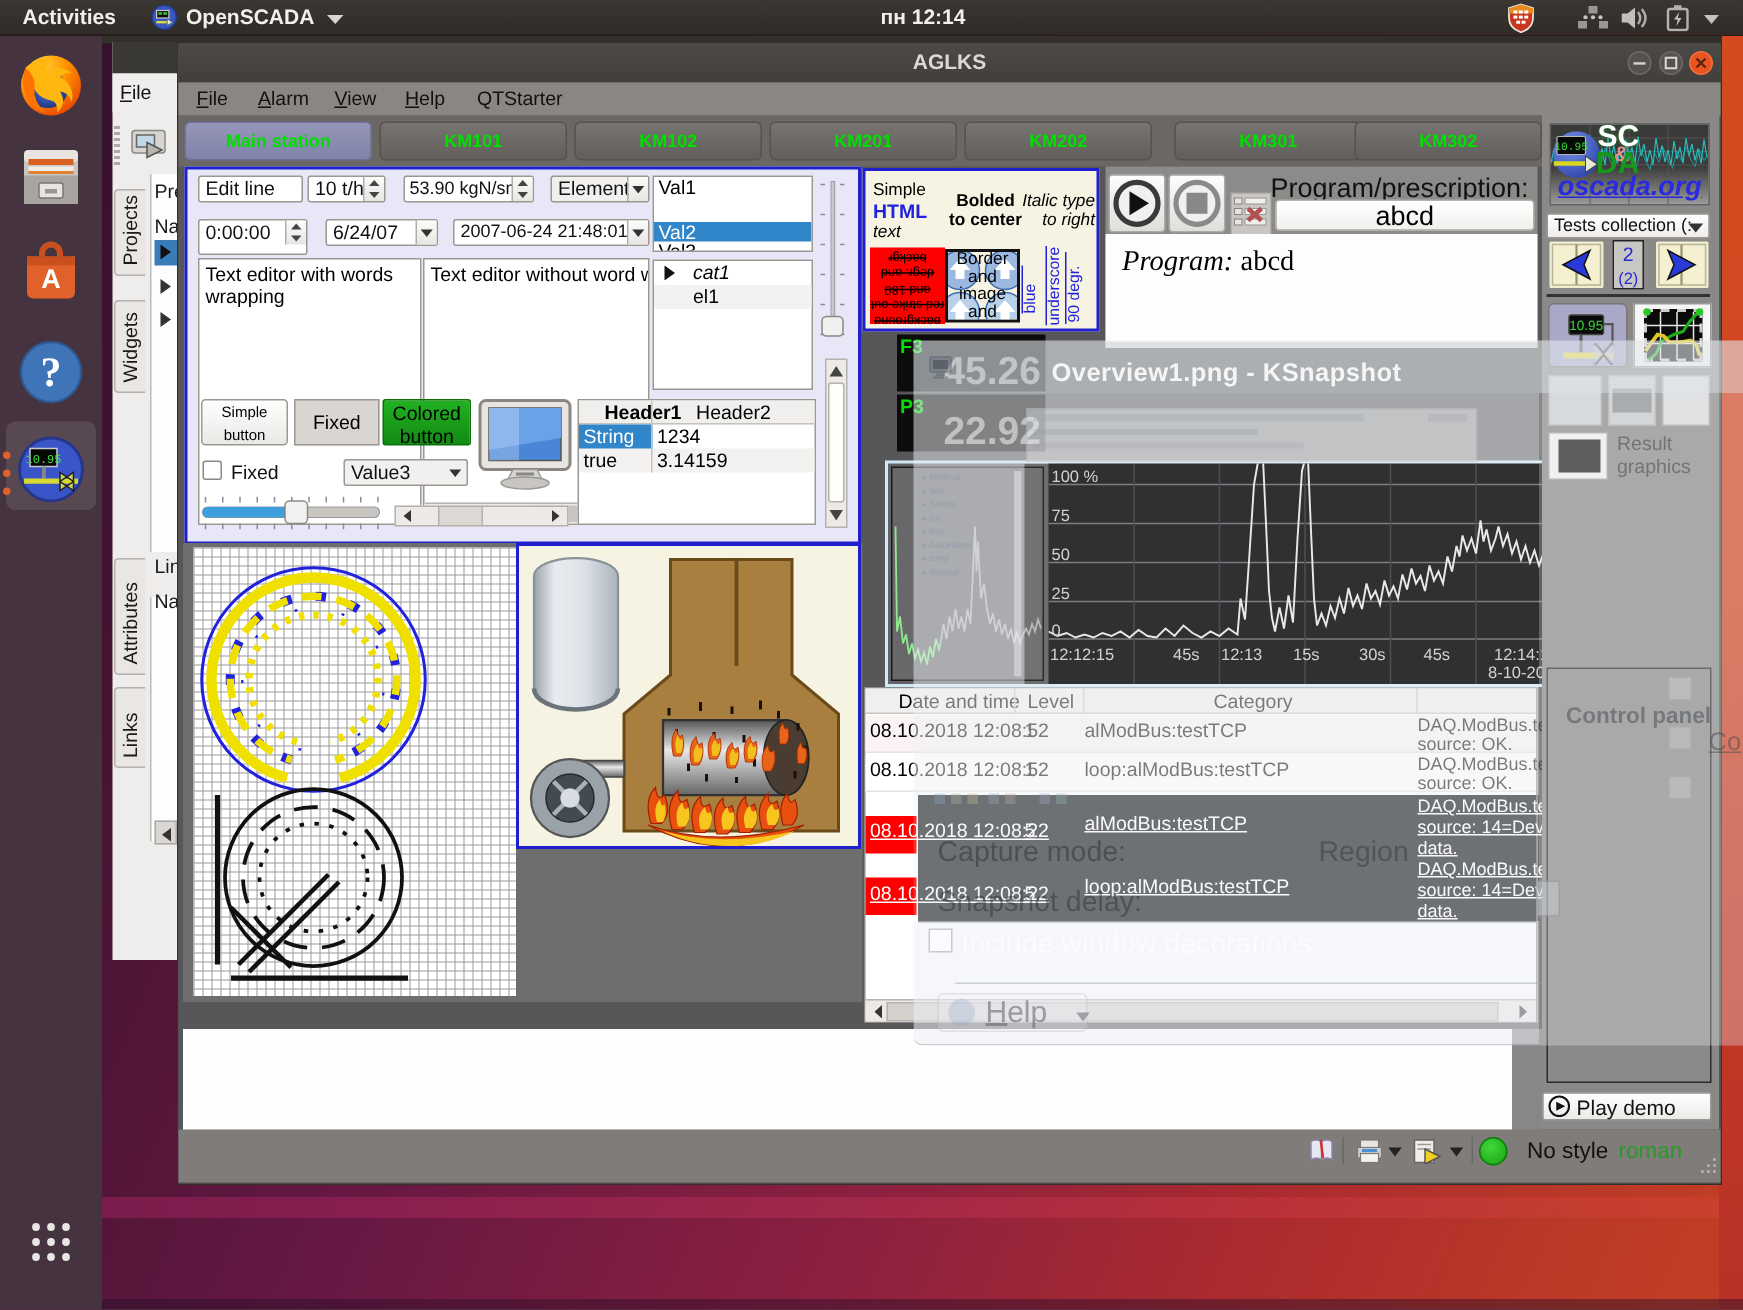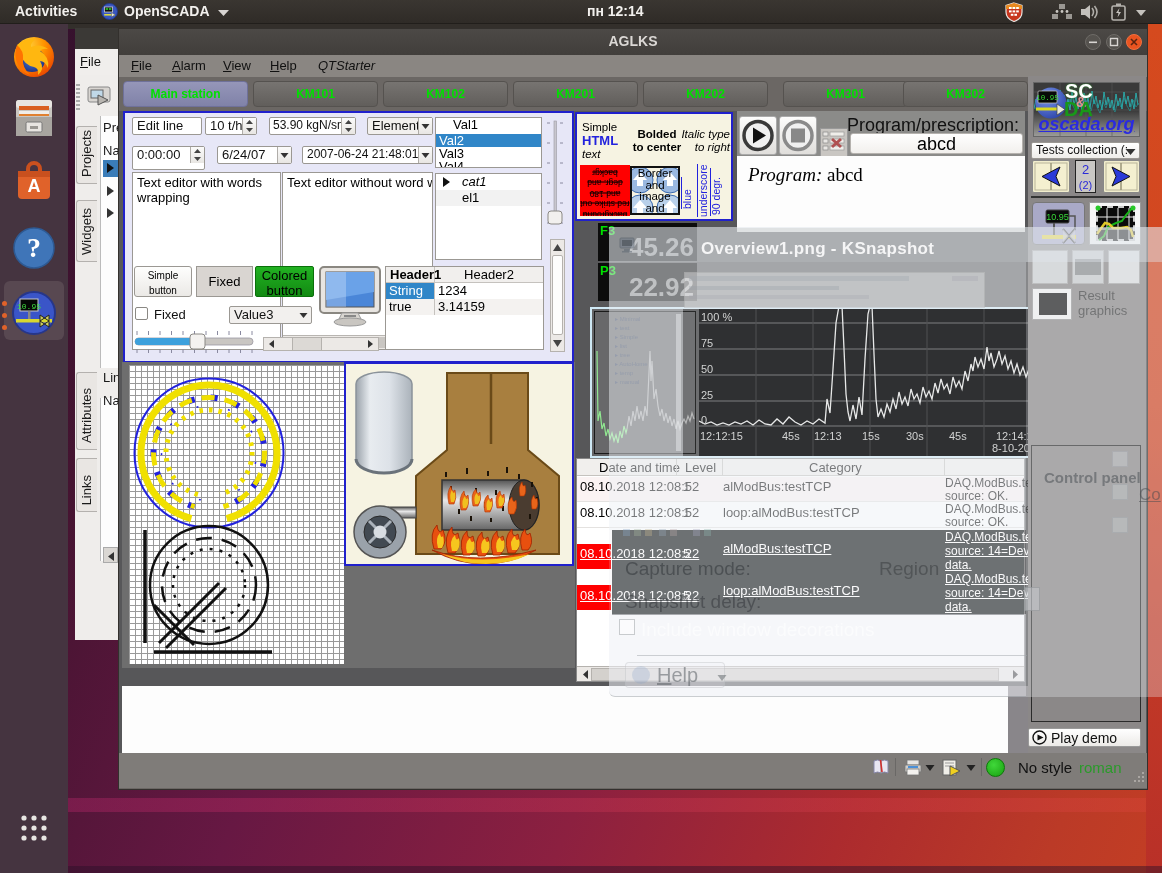--- a/index.html
+++ b/index.html
@@ -229,21 +229,21 @@
         <svg width="14" height="14" style="left:0;top:0;">
           <path d="M4 4 L10 10 M10 4 L4 10" stroke="#5a2410" stroke-width="1.6"></path>
         </svg>
       </div>
   </div>
   <div id="menubar" class="abs">
     <span style="left:12px;"><u>F</u>ile</span>
     <span style="left:53px;"><u>A</u>larm</span>
     <span style="left:104px;"><u>V</u>iew</span>
     <span style="left:151px;"><u>H</u>elp</span>
-    <span style="left:199px;font-style:italic;">QTStarter</span>
+    <span style="left:199px;">QTStarter</span>
   </div>
   <div id="tabrow" class="abs">
     <div class="tabbtn tabsel" style="left:4px;">Main station</div>
     <div class="tabbtn" style="left:134px;">KM101</div>
     <div class="tabbtn" style="left:264px;">KM102</div>
     <div class="tabbtn" style="left:394px;">KM201</div>
     <div class="tabbtn" style="left:524px;">KM202</div>
     <div class="tabbtn" style="left:664px;">KM301</div>
     <div class="tabbtn" style="left:784px;">KM302</div>
   </div>
@@ -268,21 +268,21 @@
           </div>
       </div>
       <div class="inp" style="left:242px;top:4px;width:66px;height:18px;background:#f2f0ee;">Element
         <div class="spinarr" style="right:0;top:0;height:16px;">
             <svg width="13" height="16" style="left:0;top:0;">
               <path d="M2.5 6 h8 l-4 5z" fill="#333"></path>
             </svg>
           </div>
       </div>
       <div class="abs" style="left:310px;top:4px;width:107px;height:51px;background:#fff;border:1px solid #9b9893;font-size:13px;overflow:hidden;">
-        <div style="padding-left:17px;height:16px;line-height:13px;">Val1</div>
+        <div style="padding-left:3px;height:30px;line-height:13px;">Val1</div>
         <div style="padding-left:3px;height:13px;line-height:13px;background:#3086c8;color:#fff;">Val2</div>
         <div style="padding-left:3px;height:13px;line-height:13px;">Val3</div>
         <div style="padding-left:3px;height:13px;line-height:13px;">Val4</div>
       </div>
       <div class="inp" style="left:7px;top:33px;width:73px;height:24px;">0:00:00
         <div class="spinarr" style="right:0;top:0;height:16px;">
             <svg width="13" height="16" style="left:0;top:0;">
               <path d="M6.5 2 l3.5 4 h-7z" fill="#444"></path>
               <path d="M6.5 14 l3.5 -4 h-7z" fill="#444"></path>
             </svg>
@@ -365,21 +365,21 @@
         <rect x="8" y="6" width="48" height="35" fill="#4a86d8" stroke="#555" stroke-width="1"></rect>
         <path d="M8 6 h48 v20 l-48 8z" fill="#6aa2e8"></path>
         <path d="M8 6 h20 v35 h-20z" fill="rgba(255,255,255,0.25)"></path>
         <path d="M24 47 h16 l4 8 h-24z" fill="#d8d5d0" stroke="#999"></path>
         <ellipse cx="32" cy="56" rx="16" ry="4" fill="#c9c6c1" stroke="#999"></ellipse>
         <rect x="26" y="49" width="12" height="2" fill="#888"></rect>
       </svg>
 
       <div class="abs" style="left:260px;top:153px;width:159px;height:84px;background:#fff;border:1px solid #9b9893;font-size:13px;">
         <div style="display:flex;height:16px;background:#f1efed;border-bottom:1px solid #c5c2be;">
-          <div style="width:49px;border-right:1px solid #c5c2be;font-weight:bold;padding-left:4px;">Header1</div>
+          <div style="width:49px;border-right:1px solid #c5c2be;font-weight:bold;padding-left:17px;">Header1</div>
           <div style="flex:1;text-align:center;">Header2</div>
         </div>
         <div style="display:flex;height:16px;">
           <div style="width:49px;background:#3086c8;color:#fff;padding-left:3px;border-right:1px solid #c5c2be;">String</div>
           <div style="flex:1;padding-left:3px;">1234</div>
         </div>
         <div style="display:flex;height:16px;background:#f4f2f0;">
           <div style="width:49px;padding-left:3px;border-right:1px solid #c5c2be;">true</div>
           <div style="flex:1;padding-left:3px;">3.14159</div>
         </div>

